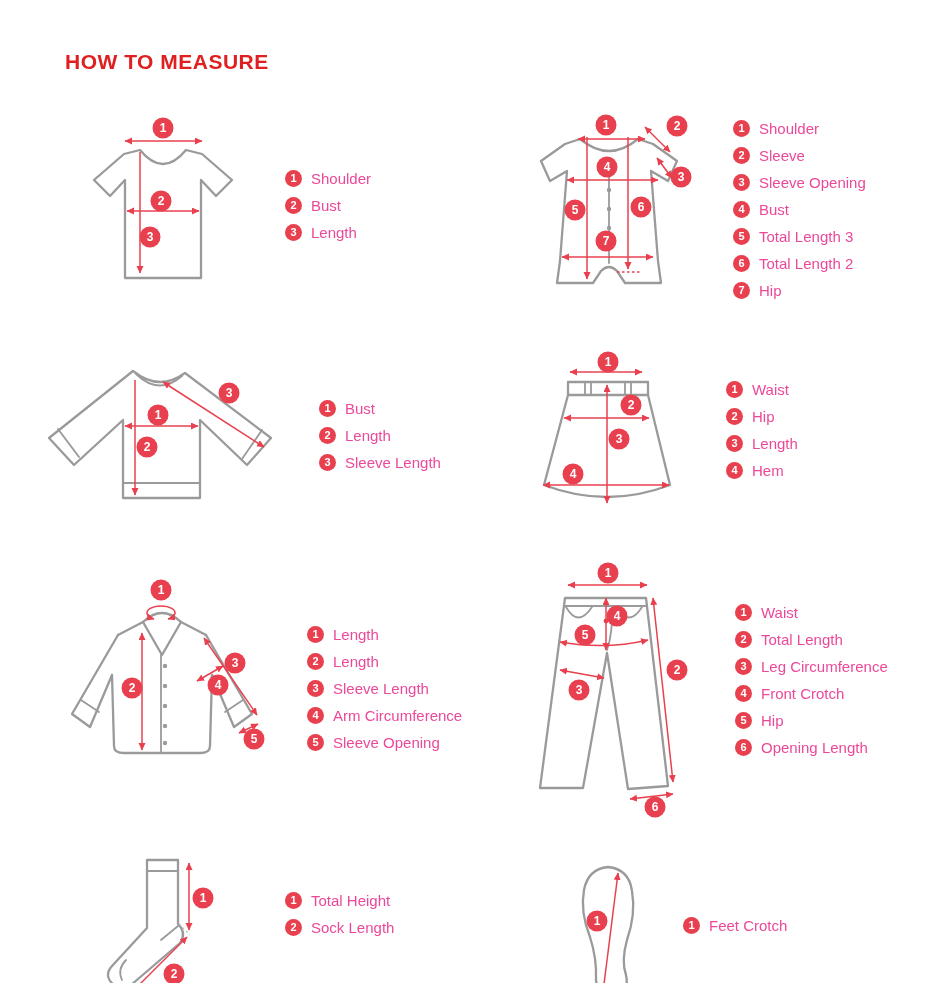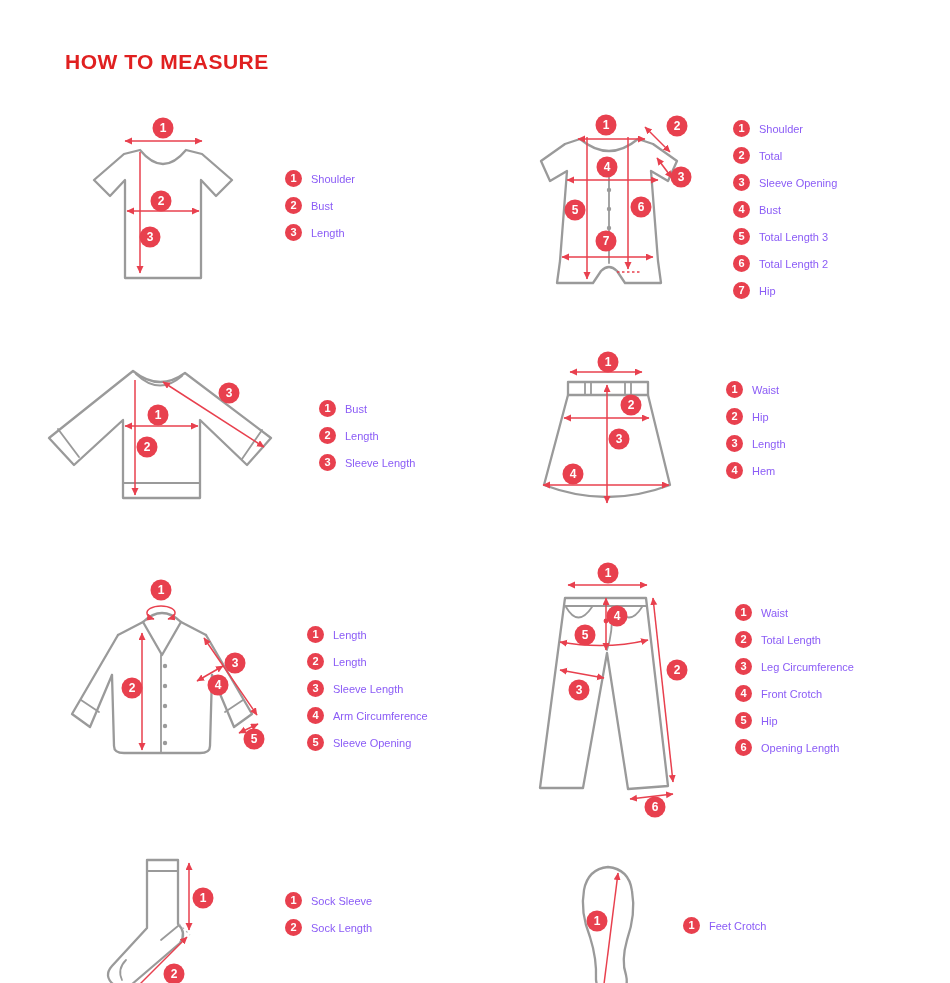--- a/index.html
+++ b/index.html
@@ -6,21 +6,21 @@
   .page{position:relative;width:950px;height:983px;background:#fff;overflow:hidden;
         font-family:"Liberation Sans",sans-serif;margin-top:28px;}
   .title{position:absolute;left:65px;top:22px;font-size:21px;font-weight:bold;
          color:#e02020;letter-spacing:.5px;}
   .diagram{position:absolute;}
   .legend{position:absolute;}
   .legend-row{display:flex;align-items:center;gap:9px;height:27px;}
   .badge{width:17px;height:17px;border-radius:50%;background:#e8404e;color:#fff;
          font-size:11px;font-weight:bold;display:flex;align-items:center;
          justify-content:center;flex:0 0 17px;line-height:1;}
-  .legend-label{font-size:11px;color:#8b5cf6;white-space:nowrap;}
+  .legend-label{font-size:15px;color:#ec4899;white-space:nowrap;}
   
   .o{fill:none;stroke:#9a9a9a;stroke-width:2.3;stroke-linejoin:round;stroke-linecap:round;}
   .o2{fill:none;stroke:#9a9a9a;stroke-width:1.8;stroke-linejoin:round;stroke-linecap:round;}
   .a{fill:none;stroke:#e8404e;stroke-width:1.5;}
   .adash{fill:none;stroke:#e8404e;stroke-width:1.5;stroke-dasharray:2.5,2.5;}
   .gdash{fill:none;stroke:#b5b5b5;stroke-width:1.2;stroke-dasharray:2,3;}
   .bC{fill:#e8404e;}
   .bT{fill:#fff;font-family:"Liberation Sans",sans-serif;font-size:12px;font-weight:bold;text-anchor:middle;}
   .btn{fill:#9a9a9a;}
 </style>
@@ -117,21 +117,21 @@
         <text class="bT" x="71" y="132.2">7</text>
       </g>
   </svg>
   <div class="legend" style="left:733px;top:87px">
     <div class="legend-row">
         <span class="badge">1</span>
         <span class="legend-label">Shoulder</span>
       </div>
     <div class="legend-row">
         <span class="badge">2</span>
-        <span class="legend-label">Total</span>
+        <span class="legend-label">Sleeve</span>
       </div>
     <div class="legend-row">
         <span class="badge">3</span>
         <span class="legend-label">Sleeve Opening</span>
       </div>
     <div class="legend-row">
         <span class="badge">4</span>
         <span class="legend-label">Bust</span>
       </div>
     <div class="legend-row">
@@ -375,21 +375,21 @@
         <text class="bT" x="108" y="56.2">1</text>
       </g>
     <g>
         <circle class="bC" cx="79" cy="128" r="10.5"></circle>
         <text class="bT" x="79" y="132.2">2</text>
       </g>
   </svg>
   <div class="legend" style="left:285px;top:859px">
     <div class="legend-row">
         <span class="badge">1</span>
-        <span class="legend-label">Sock Sleeve</span>
+        <span class="legend-label">Total Height</span>
       </div>
     <div class="legend-row">
         <span class="badge">2</span>
         <span class="legend-label">Sock Length</span>
       </div>
   </div>
 
   <svg class="diagram" style="left:570px;top:832px" width="95" height="145" viewBox="0 0 95 145">
     <path class="o" d="M38,7 Q59,9 62,31 Q66,54 57,80 Q51,101 56,115 Q60,132 44,136 Q28,138 26,120 Q27,99 20,77 Q10,52 14,30 Q18,9 38,7 Z"></path>
     <line class="a" x1="48" y1="13" x2="33" y2="132" marker-start="url(#ar)" marker-end="url(#ar)"></line>

